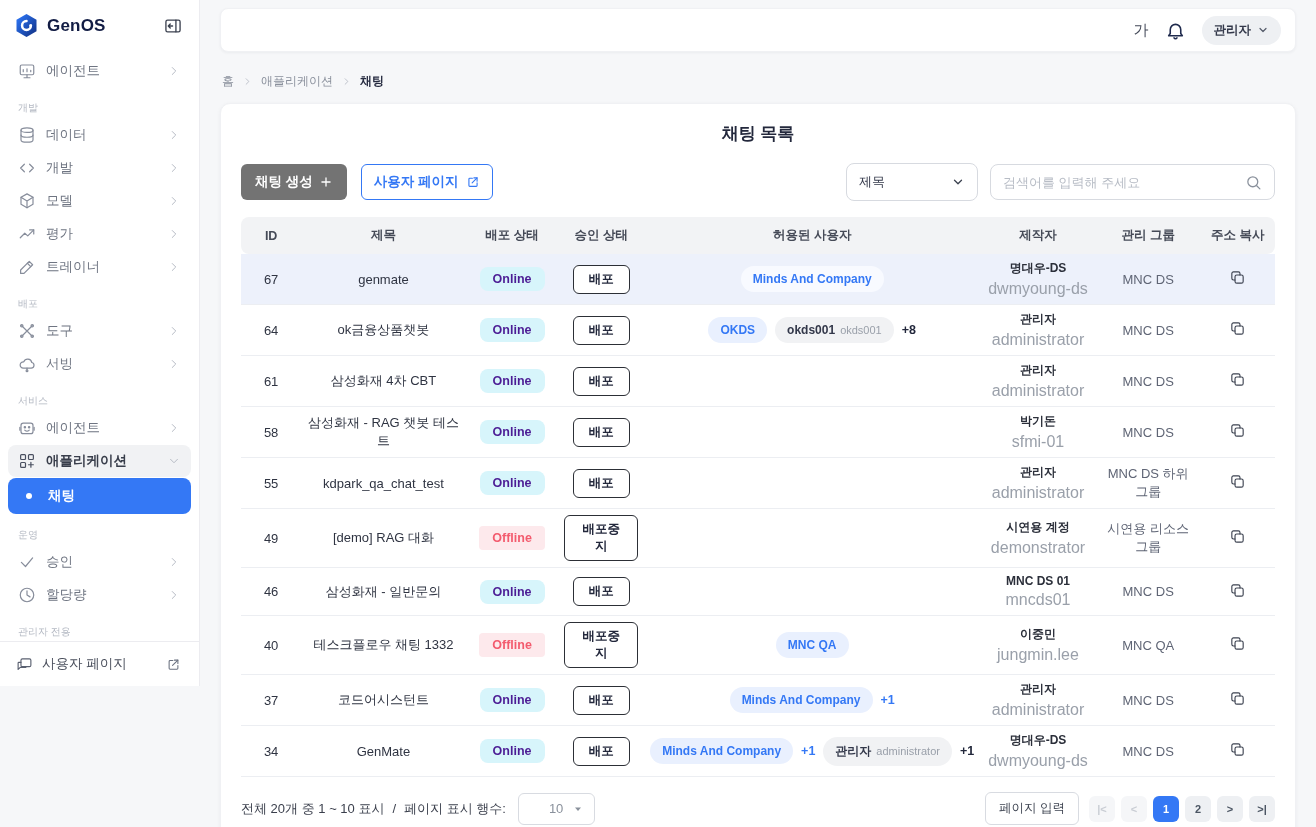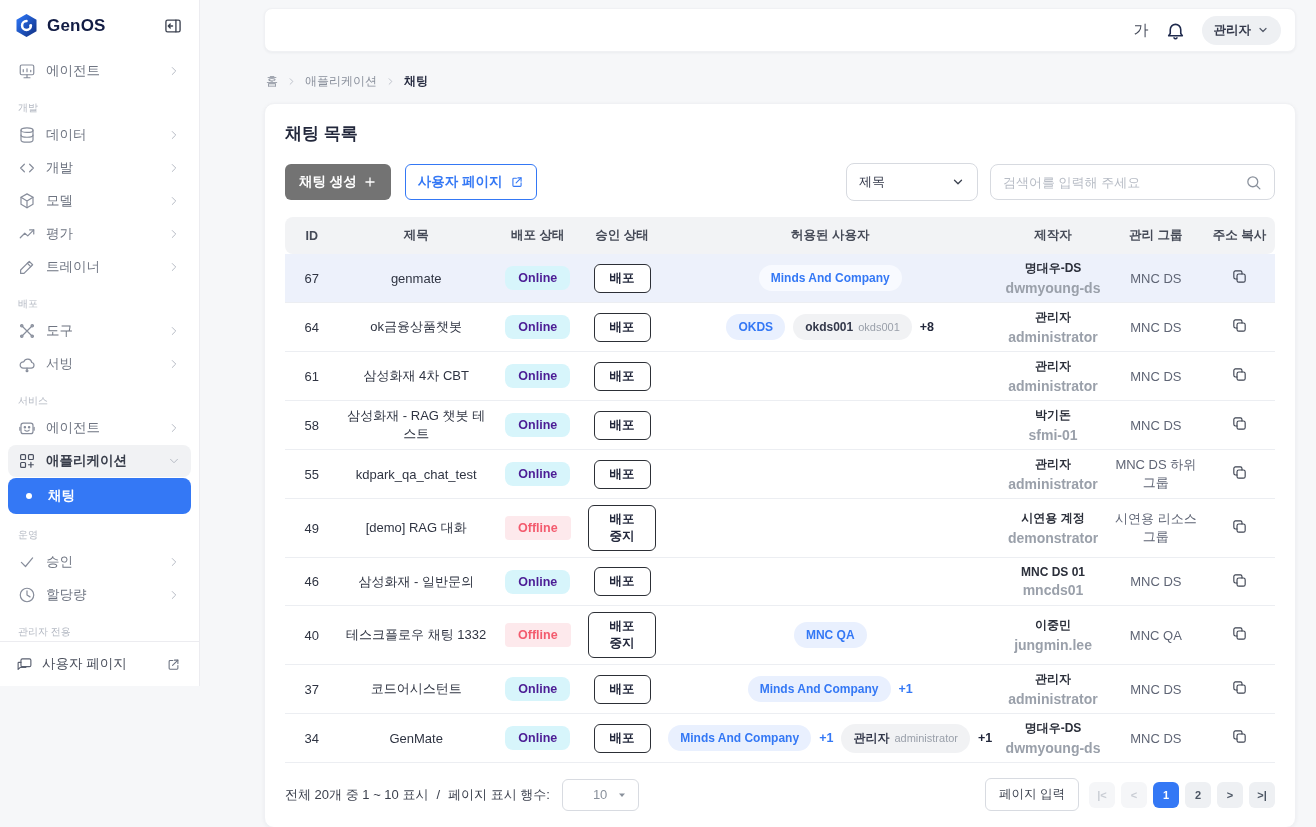--- a/index.html
+++ b/index.html
@@ -1,21 +1,21 @@
 <!DOCTYPE html>
 <html><head>
 <meta charset="utf-8">
 <style>
   * { box-sizing: border-box; margin: 0; padding: 0; }
   html,body { width:1316px; height:827px; }
   body {
     font-family:"Liberation Sans", sans-serif;
     background:#f6f7f9; color:#2f3442; overflow:hidden;
   }
-  .app { display:flex; width:1316px; height:686px;gap:44px; }
+  .app { display:flex; width:1316px; height:686px; }
 
   
   .sidebar {
     width:200px; background:#fff; border-right:1px solid #ececf0;
     display:flex; flex-direction:column; flex-shrink:0;
   }
   .logo-row { display:flex; align-items:center; justify-content:space-between; padding:13px 16px 10px 14px; }
   .logo { display:flex; align-items:center; gap:8px; font-weight:bold; font-size:17px; color:#121c44; letter-spacing:.2px; }
   .collapse-btn { color:#3c4250; width:20px; height:20px; cursor:pointer; }
   .nav { flex:1; overflow:hidden; padding-top:6px; }
@@ -59,21 +59,21 @@
 
   .breadcrumb { display:flex; align-items:center; gap:8px; margin:21px 2px 13px; font-size:12px; color:#8a909c; }
   .breadcrumb .sep { width:11px; height:11px; color:#aab0ba; }
   .breadcrumb .crumb { cursor:pointer; }
   .breadcrumb .crumb.last { color:#262b40; font-weight:bold; }
 
   .card {
     background:#fff; border-radius:10px; border:1px solid #f0f1f4;
     box-shadow:0 1px 4px rgba(20,30,60,.05); padding:18px 20px 16px;
   }
-  .card-title { font-size:17px; font-weight:bold; color:#23283c; margin-bottom:18px; }
+  .card-title { font-size:17px; font-weight:bold; color:#23283c; margin-bottom:18px;text-align:center; }
 
   .toolbar { display:flex; align-items:center; margin-bottom:16px; }
   .btn-primary {
     background:#737373; color:#fff; border:none; border-radius:6px;
     font-size:13.5px; font-weight:bold; padding:9px 14px; cursor:pointer;
     display:flex; align-items:center; gap:6px; font-family:inherit;
   }
   .btn-outline-blue {
     background:#fff; color:#3478f5; border:1px solid #3478f5; border-radius:6px;
     font-size:13.5px; font-weight:bold; padding:8px 12px; margin-left:14px; cursor:pointer;
@@ -122,21 +122,21 @@
   .pill { border-radius:999px; padding:6px 12px; font-size:12px; white-space:nowrap; cursor:pointer; }
   .pill-blue { background:#e9f0fe; color:#3478f5; font-weight:bold; }
   tr.highlighted .pill-blue { background:#f8faff; }
   .pill-gray { background:#f1f2f4; color:#33384a; }
   .pill-gray b { font-size:12px; }
   .pill-gray .sub { color:#9aa0aa; font-size:11px; margin-left:5px; font-weight:normal; }
   .more { font-size:12.5px; font-weight:bold; cursor:pointer; }
   .more.blue { color:#3478f5; }
   .more.dark { color:#23283c; }
   .creator-name { font-size:12px; font-weight:bold; color:#2b2f3a; }
-  .creator-id { font-size:14px; color:#9aa0aa; margin-top:3px;font-weight:bold; }
+  .creator-id { font-size:16px; color:#9aa0aa; margin-top:3px; }
   .group-cell { color:#5f6575; }
   .copy-btn { background:none; border:none; cursor:pointer; color:#3c4250; }
   .copy-btn .icon { width:17px; height:17px; display:inline-block; }
 
   .pagination-row { display:flex; align-items:center; margin-top:15px; font-size:13px; color:#3a3f4c; }
   .page-summary { display:flex; align-items:center; gap:8px; }
   .per-page-select {
     border:1px solid #d8dbe1; border-radius:6px; background:#fff; height:32px;
     display:flex; align-items:center; gap:9px; padding:0 10px 0 30px;
     font-size:13px; color:#8a919c; cursor:pointer; margin-left:4px;

